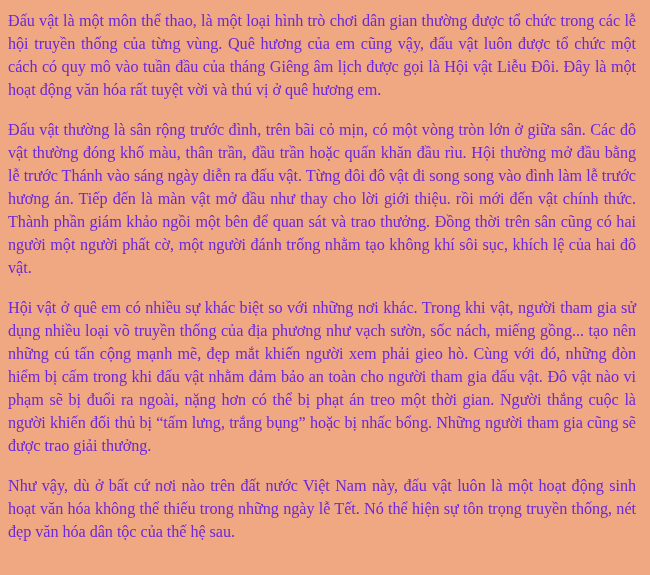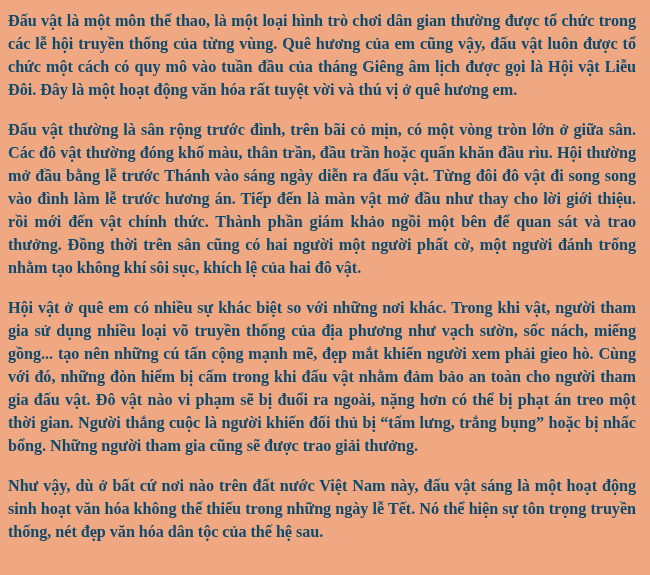--- a/index.html
+++ b/index.html
@@ -14,34 +14,34 @@
     overflow: hidden;
   }
   .page {
     box-sizing: border-box;
     width: 650px;
     height: 575px;
     padding: 10px 14px 0 8px;
     background: #f0a882;
   }
   .para {
-    color: #0c4a6e;
+    color: #6d28d9;
     font-size: 16.2px;
     line-height: 1.42;
     text-align: justify;
     text-justify: inter-word;
     margin: 0 0 17px 0;
-    font-weight: 700;
+    font-weight: 400;
     letter-spacing: -0.05px;
   }
   .para:last-child {
     margin-bottom: 0;
   }
 </style>
 </head>
 <body>
 
 <div class="page">
   <p class="para">Đấu vật là một môn thể thao, là một loại hình trò chơi dân gian thường được tổ chức trong các lễ hội truyền thống của từng vùng. Quê hương của em cũng vậy, đấu vật luôn được tổ chức một cách có quy mô vào tuần đầu của tháng Giêng âm lịch được gọi là Hội vật Liễu Đôi. Đây là một hoạt động văn hóa rất tuyệt vời và thú vị ở quê hương em.</p>
   <p class="para">Đấu vật thường là sân rộng trước đình, trên bãi cỏ mịn, có một vòng tròn lớn ở giữa sân. Các đô vật thường đóng khố màu, thân trần, đầu trần hoặc quấn khăn đầu rìu. Hội thường mở đầu bằng lễ trước Thánh vào sáng ngày diễn ra đấu vật. Từng đôi đô vật đi song song vào đình làm lễ trước hương án. Tiếp đến là màn vật mở đầu như thay cho lời giới thiệu. rồi mới đến vật chính thức. Thành phần giám khảo ngồi một bên để quan sát và trao thưởng. Đồng thời trên sân cũng có hai người một người phất cờ, một người đánh trống nhằm tạo không khí sôi sục, khích lệ của hai đô vật.</p>
   <p class="para">Hội vật ở quê em có nhiều sự khác biệt so với những nơi khác. Trong khi vật, người tham gia sử dụng nhiều loại võ truyền thống của địa phương như vạch sườn, sốc nách, miếng gồng... tạo nên những cú tấn cộng mạnh mẽ, đẹp mắt khiến người xem phải gieo hò. Cùng với đó, những đòn hiểm bị cấm trong khi đấu vật nhằm đảm bảo an toàn cho người tham gia đấu vật. Đô vật nào vi phạm sẽ bị đuổi ra ngoài, nặng hơn có thể bị phạt án treo một thời gian. Người thắng cuộc là người khiến đối thủ bị “tấm lưng, trắng bụng” hoặc bị nhấc bổng. Những người tham gia cũng sẽ được trao giải thưởng.</p>
-  <p class="para">Như vậy, dù ở bất cứ nơi nào trên đất nước Việt Nam này, đấu vật sáng là một hoạt động sinh hoạt văn hóa không thể thiếu trong những ngày lễ Tết. Nó thể hiện sự tôn trọng truyền thống, nét đẹp văn hóa dân tộc của thế hệ sau.</p>
+  <p class="para">Như vậy, dù ở bất cứ nơi nào trên đất nước Việt Nam này, đấu vật luôn là một hoạt động sinh hoạt văn hóa không thể thiếu trong những ngày lễ Tết. Nó thể hiện sự tôn trọng truyền thống, nét đẹp văn hóa dân tộc của thế hệ sau.</p>
 </div>
 
 </body></html>

